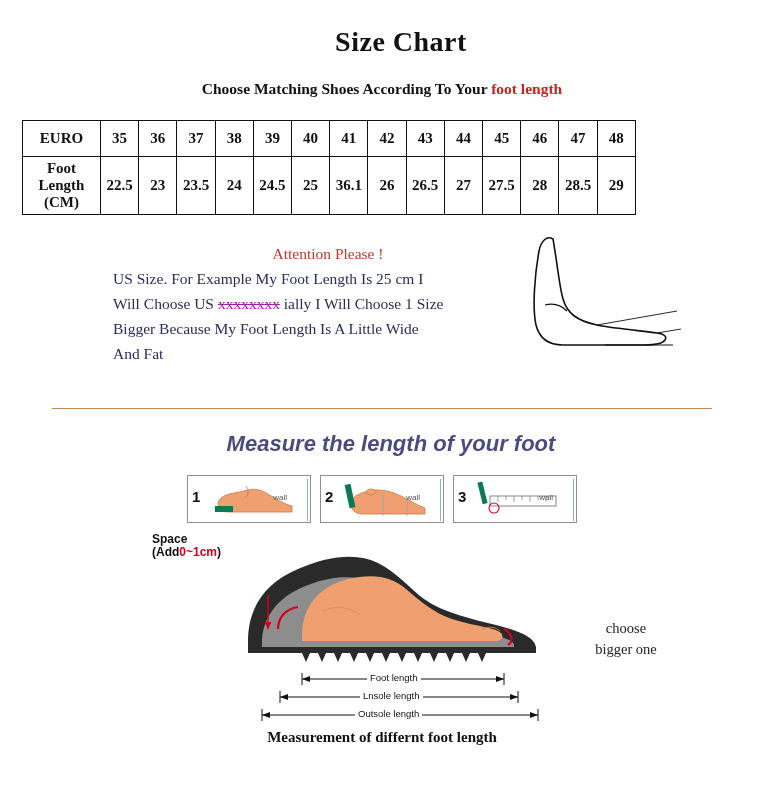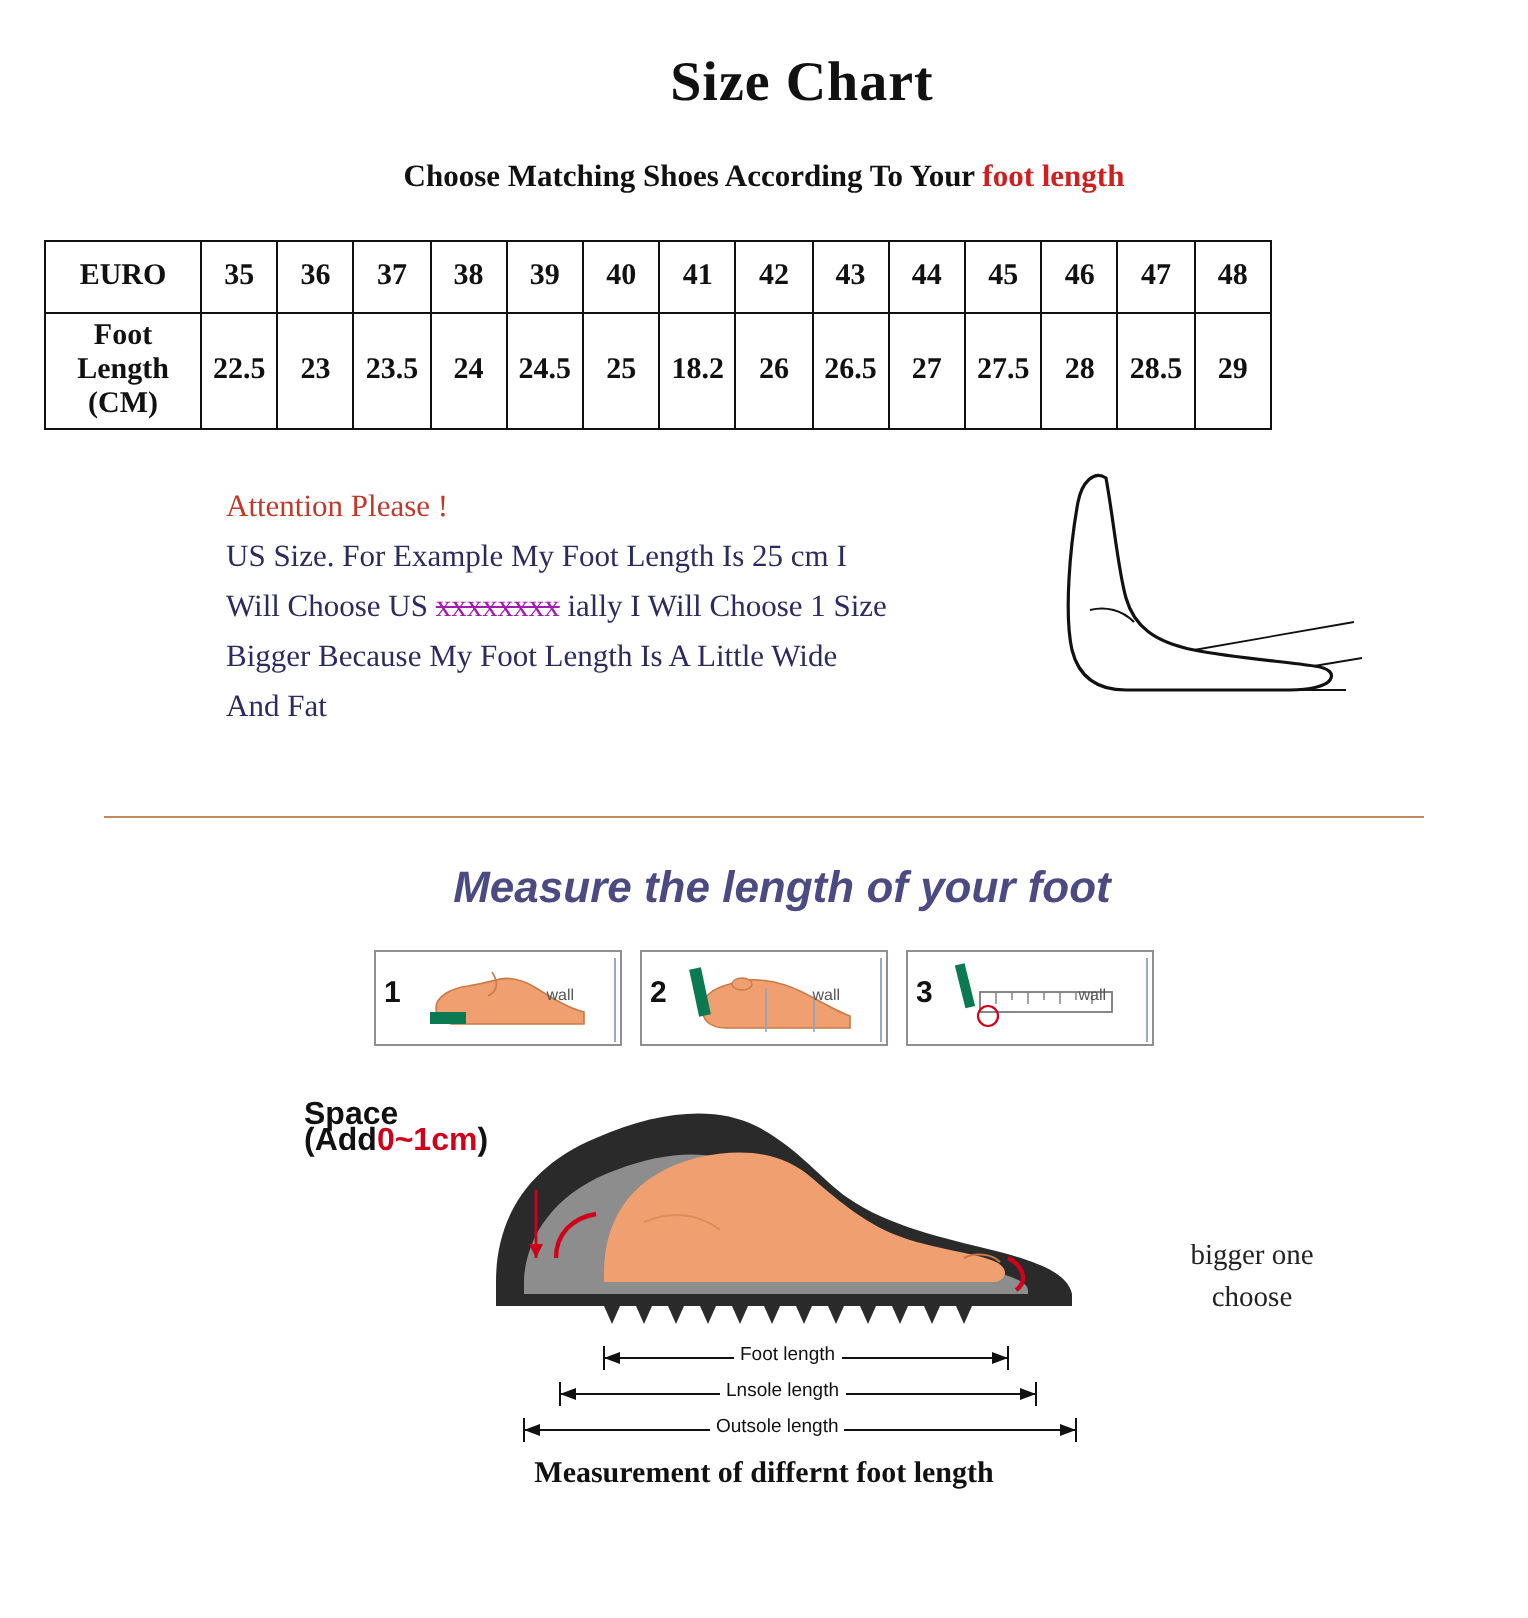--- a/index.html
+++ b/index.html
@@ -65,21 +65,21 @@
   .att-text {
     position: absolute;
     left: 113px;
     top: 8px;
     width: 430px;
     font-size: 15.5px;
     line-height: 25px;
     color: #2b2b5f;
     font-family: "Liberation Serif", serif;
   }
-  .att-head { color: #c0392b; }
+  .att-head { color: #c0392b; text-align: center; }
   .att-para { text-indent: 26px; }
   .att-hl { color: #c0392b; }
   .att-strike { color: #a21caf; text-decoration: line-through; }
 
   .foot-svg {
     position: absolute;
     left: 505px;
     top: 0px;
   }
   .choose {
@@ -155,22 +155,22 @@
   
   .diagram {
     position: relative;
     width: 460px;
     margin: 10px auto 0 auto;
     height: 190px;
   }
   .space-label {
     position: absolute;
     left: 0px;
-    top: 18px;
-    font-size: 16px;
+    top: 0;
+    font-size: 12px;
     font-weight: bold;
     line-height: 13px;
     font-family: "Liberation Sans", sans-serif;
     color: #111;
   }
   .space-label .red { color: #d0021b; }
 
   .dim-labels { position: absolute; left: 0; top: 0; width: 100%; height: 100%; }
   .dim {
     position: absolute;
@@ -225,21 +225,21 @@
           <span class="l1">Foot</span>
           <span class="l2">Length</span>
           <span class="l3">(CM)</span>
         </td>
         <td>22.5</td>
         <td>23</td>
         <td>23.5</td>
         <td>24</td>
         <td>24.5</td>
         <td>25</td>
-        <td>18.2</td>
+        <td>36.1</td>
         <td>26</td>
         <td>26.5</td>
         <td>27</td>
         <td>27.5</td>
         <td>28</td>
         <td>28.5</td>
         <td>29</td>
       </tr>
     </tbody>
       </table>
@@ -256,22 +256,22 @@
 
     <svg class="foot-svg" width="200" height="150" viewBox="0 0 200 150">
       <path d="M48 6 C52 28 54 52 58 66 C62 80 72 88 92 92 C112 96 140 98 152 100 C160 101 162 104 160 107 C158 110 150 112 140 112 L58 112 C42 112 34 104 31 92 C27 74 30 40 34 18 C36 8 42 2 48 6 Z" fill="none" stroke="#111" stroke-width="1.6" stroke-linejoin="round"></path>
       <path d="M40 72 C48 70 56 72 62 78" fill="none" stroke="#111" stroke-width="1.1"></path>
       <path d="M100 112 L168 112" stroke="#111" stroke-width="1"></path>
       <path d="M92 92 L172 78" stroke="#111" stroke-width="0.9"></path>
       <path d="M152 100 L176 96" stroke="#111" stroke-width="0.9"></path>
     </svg>
 
     <div class="choose">
+      <div>choose</div>
       <div>bigger one</div>
-      <div>choose</div>
     </div>
   </div>
 
   <div class="divider"></div>
 
   <div class="measure-title">Measure the length of your foot</div>
 
   <div class="steps">
     <div class="step">
       <span class="num">1</span>

